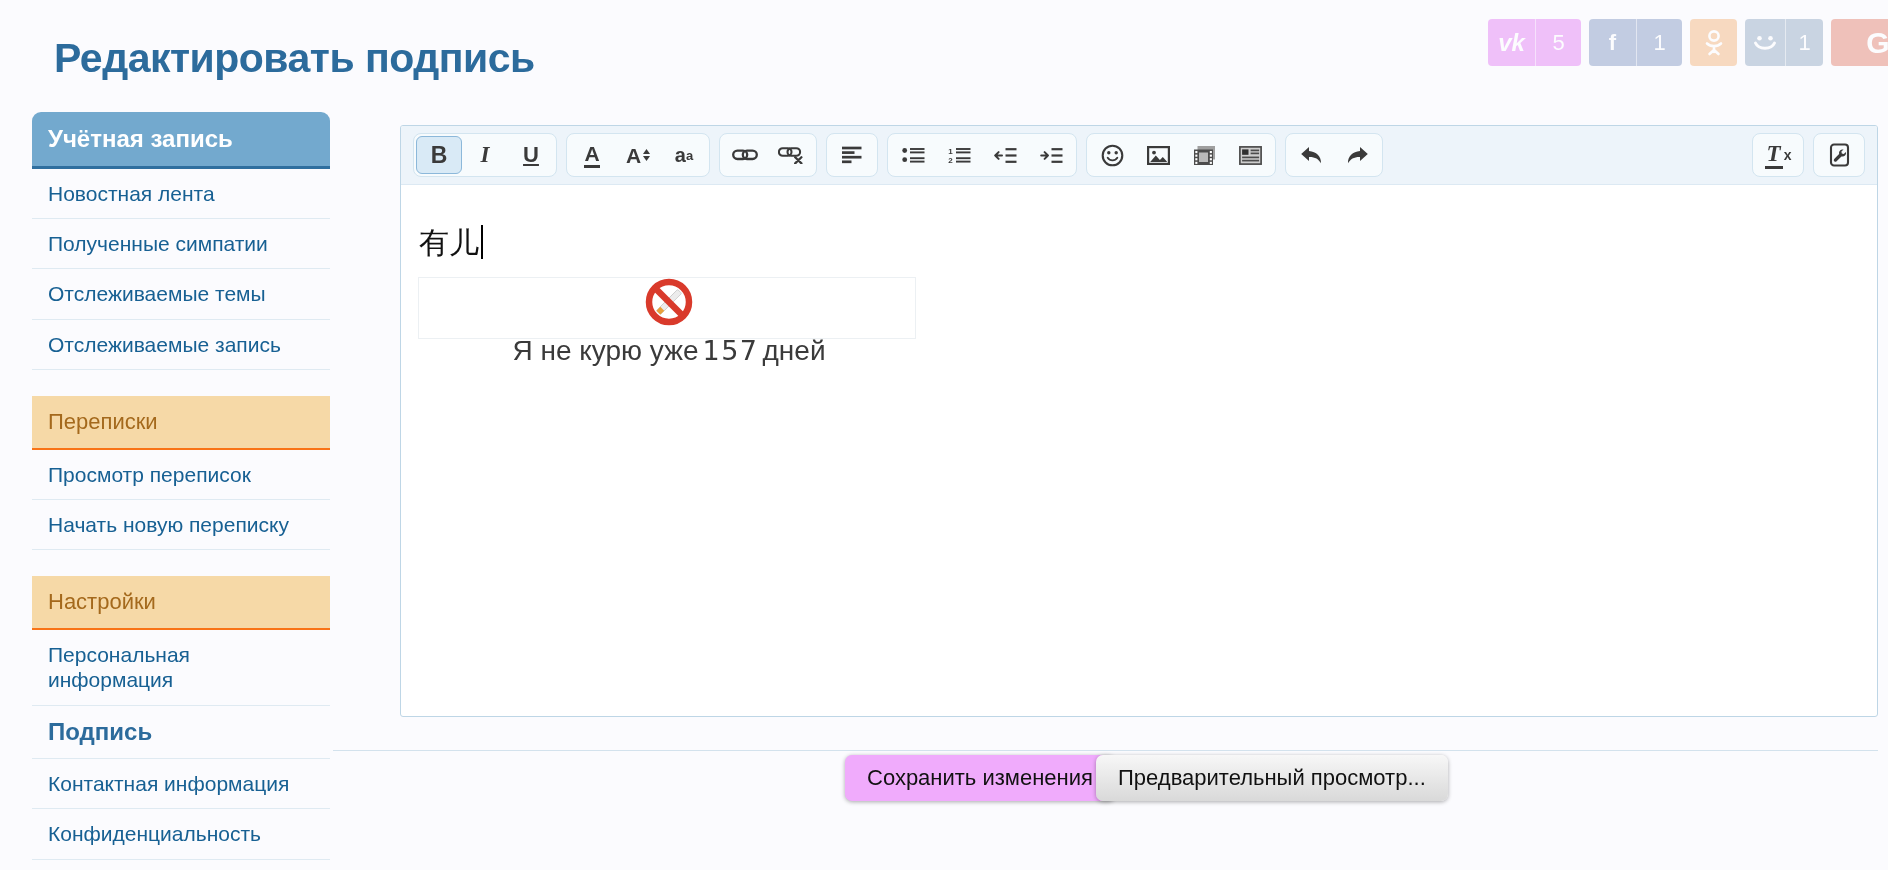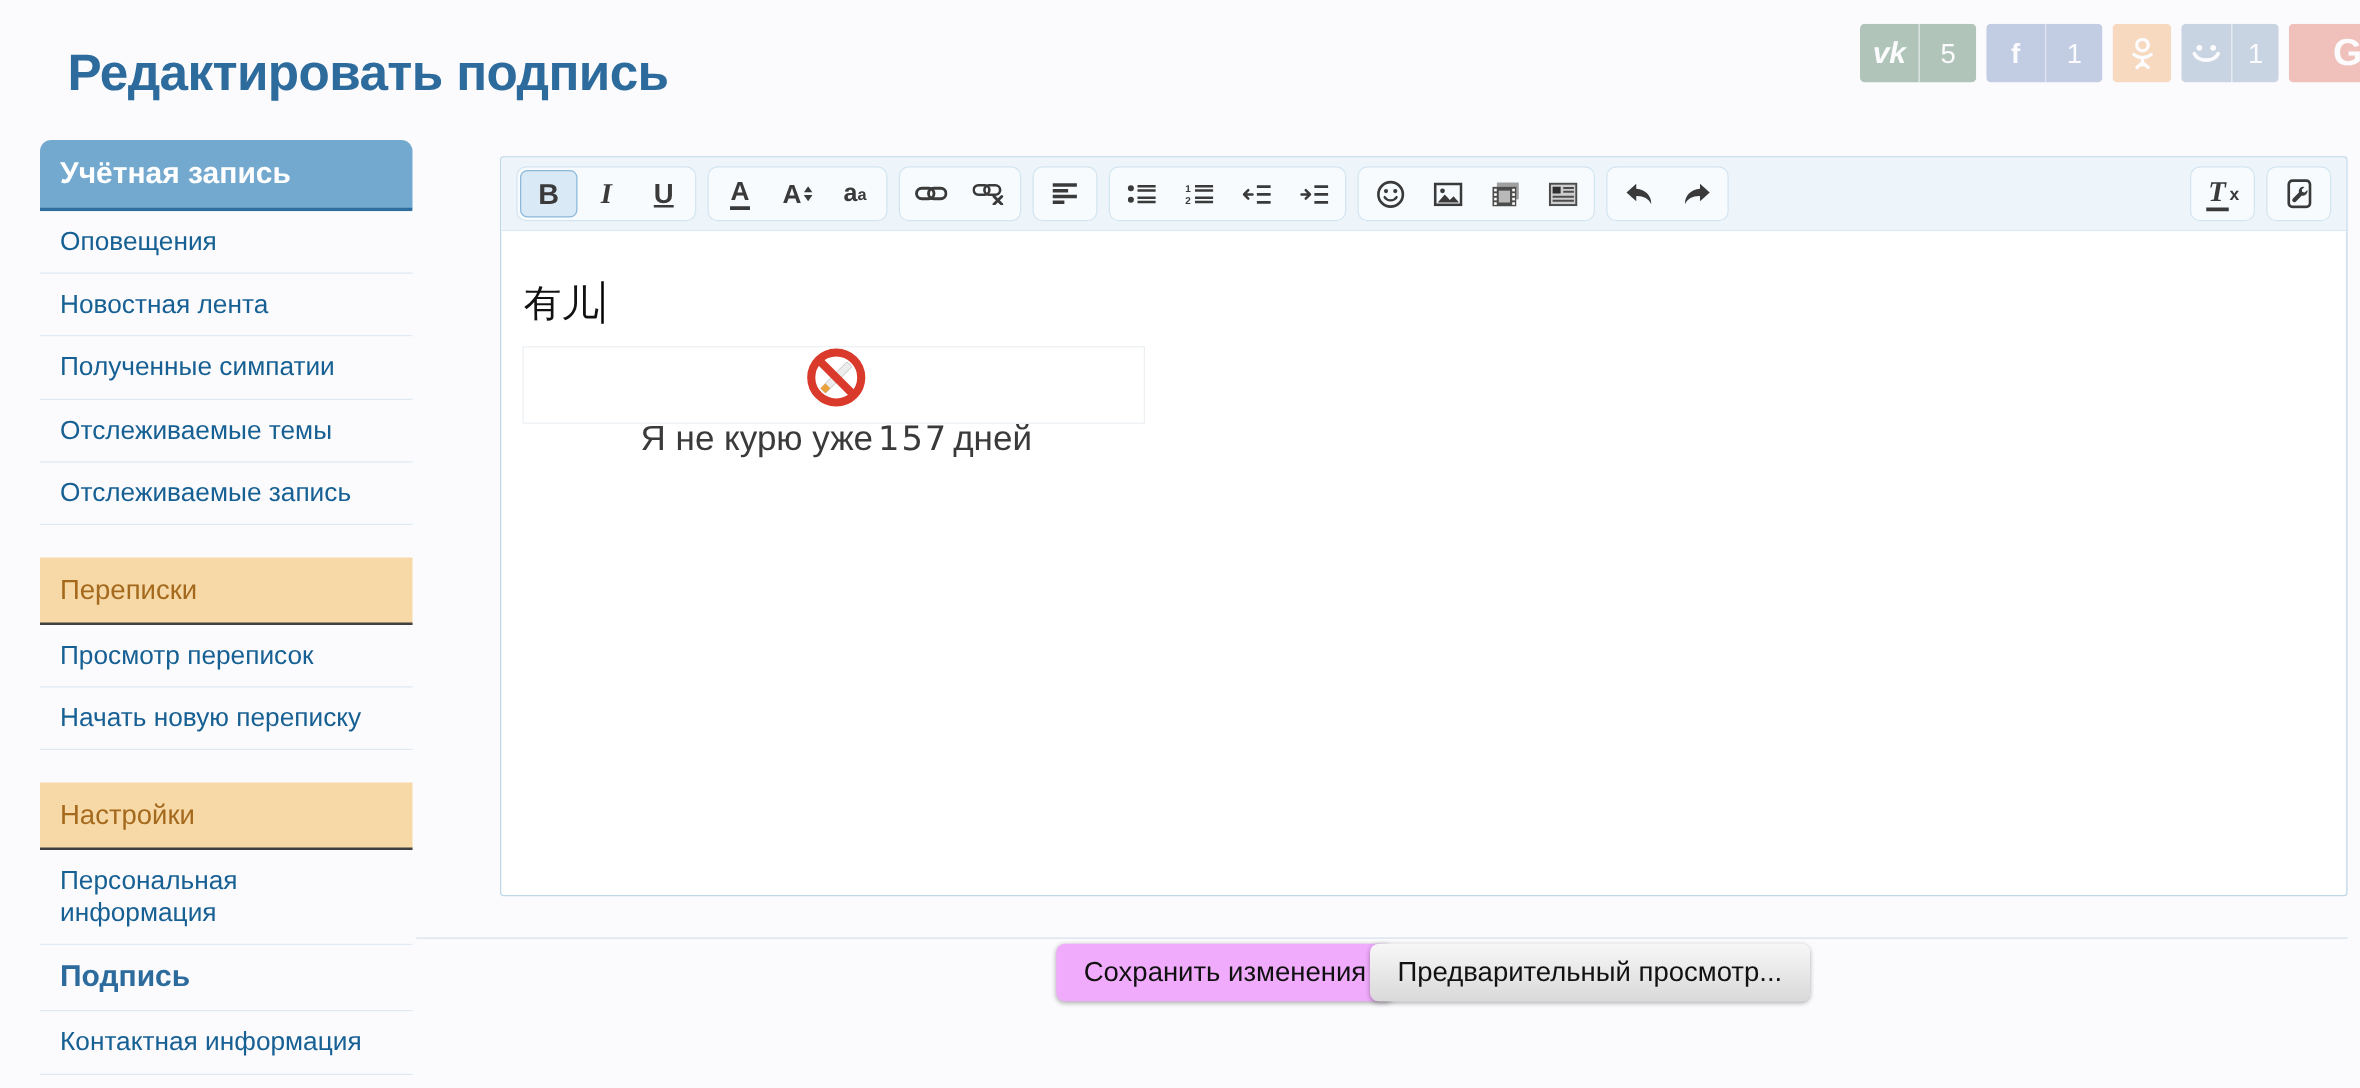--- a/index.html
+++ b/index.html
@@ -7,29 +7,29 @@
   .page { position:relative; width:1888px; height:870px; background:#fbfbfe; overflow:hidden; }
 
   
   .page-title { position:absolute; left:30px; top:8px; font-size:41px; font-weight:bold; color:#2c6b9c; letter-spacing:-0.5px;margin-left:24px; }
 
   
   .share { position:absolute; left:1488px; top:19px; display:flex; gap:8px; opacity:0.32; }
   .share-btn { height:47px; border-radius:4px; display:flex; overflow:hidden; color:#fff; cursor:pointer; }
   .share-ic { width:47px; display:flex; align-items:center; justify-content:center; font-weight:bold; font-size:22px; }
   .share-ct { width:46px; display:flex; align-items:center; justify-content:center; font-size:22px; background:rgba(255,255,255,.16); border-left:1px solid rgba(255,255,255,.55); }
-  .bg-vk { background:#14532d; } .bg-fb { background:#4c6ca8; } .bg-ok { background:#f0953f; }
+  .bg-vk { background:#d946ef; } .bg-fb { background:#4c6ca8; } .bg-ok { background:#f0953f; }
   .bg-mail { background:#6383a8; } .bg-g { background:#d6492f; }
   .share-btn.vk .share-ic { font-size:24px; font-style:italic; }
 
   
   .sidebar { position:absolute; left:32px; top:112px; width:298px; }
   .sb-section { margin-bottom:26px; }
   .sb-header-blue { background:#73a9ce; color:#fff; font-size:24px; font-weight:bold; padding:13px 16px; border-radius:9px 9px 0 0; border-bottom:3px solid #2f6f9f; cursor:pointer; }
-  .sb-header-orange { background:#f6d9a7; color:#a4691c; font-size:22px; padding:13px 16px; border-bottom:2px solid #404040; cursor:pointer; }
+  .sb-header-orange { background:#f6d9a7; color:#a4691c; font-size:22px; padding:13px 16px; border-bottom:2px solid #f97316; cursor:pointer; }
   .sb-item { padding:12px 16px; font-size:21px; line-height:1.2; color:#176093; border-bottom:1px solid #dfeaf2; cursor:pointer; }
   .sb-item.active { font-weight:bold; font-size:24px; color:#2c6b9c; }
 
   
   .editor { position:absolute; left:400px; top:125px; width:1478px; height:592px; border:1px solid #bed6e6; border-radius:3px; background:#fff; }
   .toolbar { display:flex; align-items:center; gap:9px; padding:7px 12px; background:#edf4fa; border-bottom:1px solid #dce9f3; border-radius:2px 2px 0 0; }
   .tb-group { display:flex; background:#f7fbfd; border:1px solid #d3e5f0; border-radius:8px; padding:2px; }
   .tb-btn { width:46px; height:38px; display:flex; align-items:center; justify-content:center; border:1px solid transparent; border-radius:6px; color:#3a3a3a; cursor:pointer; }
   .tb-btn.active { background:#d9eaf6; border-color:#8cb8da; }
   .spacer { flex:1; }
@@ -96,21 +96,20 @@
       <span class="share-ct bg-mail" style="width:38px;">1</span>
     </div>
     <div class="share-btn">
       <span class="share-ic bg-g" style="width:94px; font-size:30px;">G</span>
     </div>
   </div>
 
   <nav class="sidebar">
     <div class="sb-section">
       <div class="sb-header-blue">Учётная запись</div>
-      <div class="sb-item">Оповещения</div>
       <div class="sb-item">Новостная лента</div>
       <div class="sb-item">Полученные симпатии</div>
       <div class="sb-item">Отслеживаемые темы</div>
       <div class="sb-item">Отслеживаемые запись</div>
     </div>
     <div class="sb-section">
       <div class="sb-header-orange">Переписки</div>
       <div class="sb-item">Просмотр переписок</div>
       <div class="sb-item">Начать новую переписку</div>
     </div>

